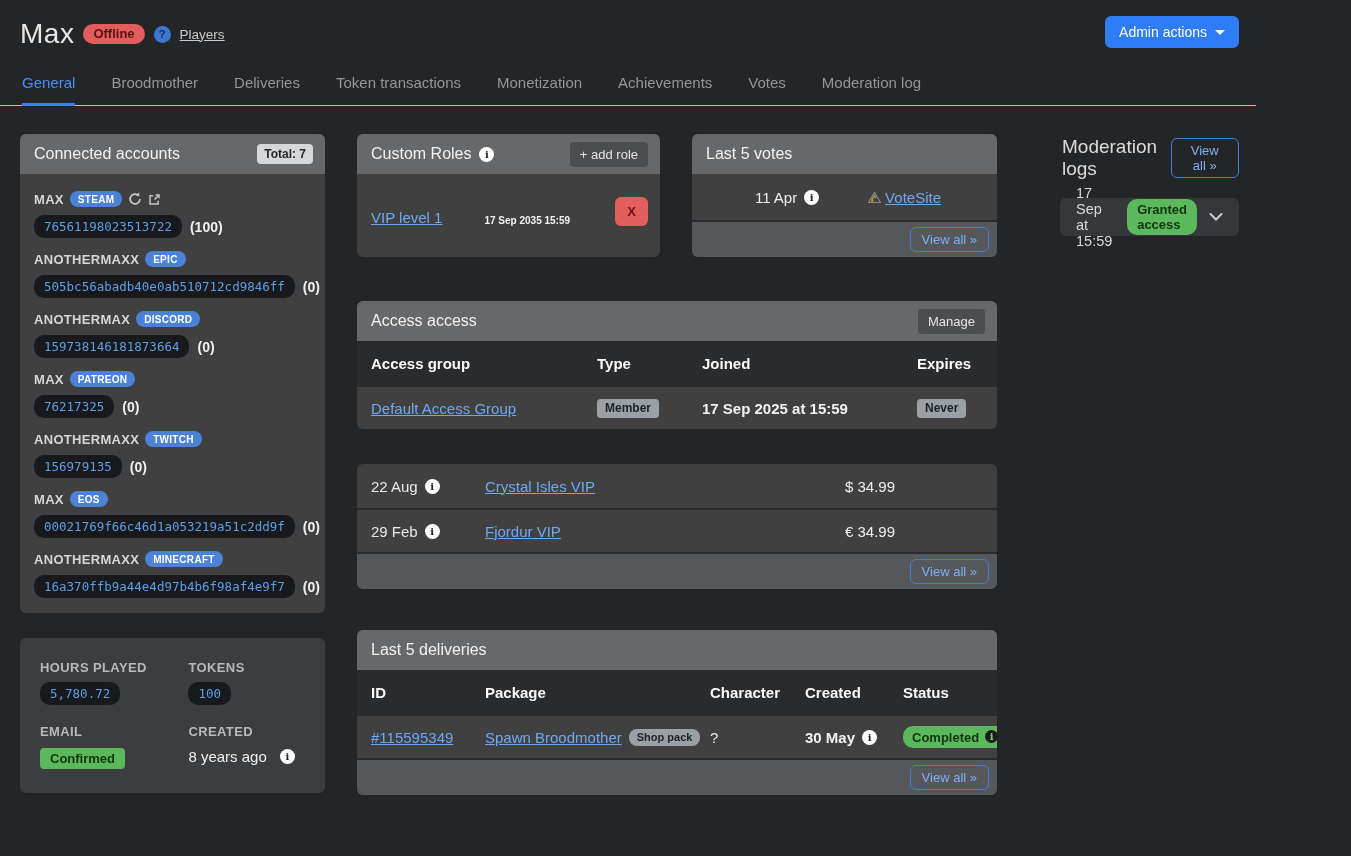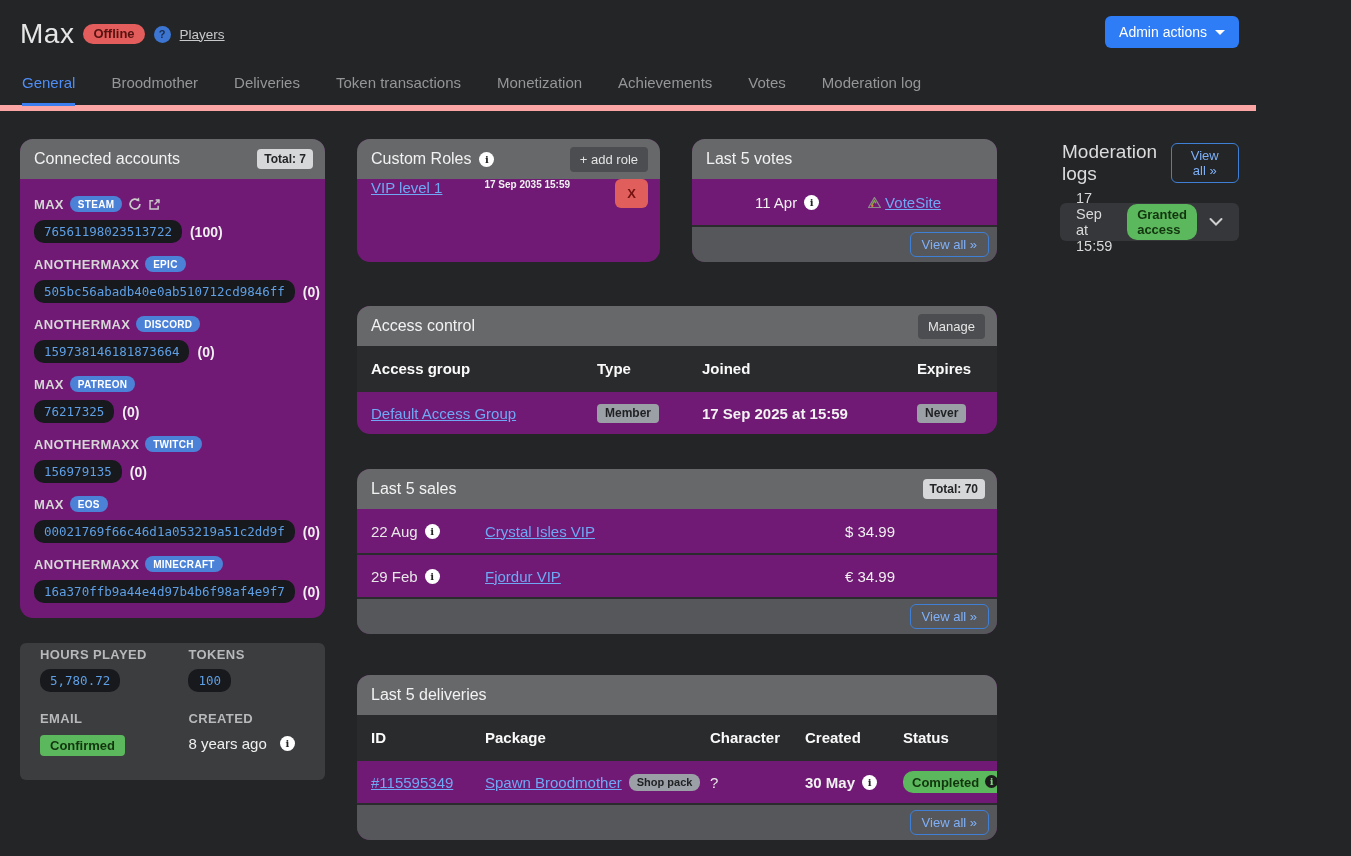--- a/index.html
+++ b/index.html
@@ -27,32 +27,32 @@
   .q-icon::before { content:"?"; color:#182c4e; font-size:11px; font-weight:bold; }
   .players-link { color:#c9c9c9; font-size:13.5px; text-decoration:underline; cursor:pointer; }
   .admin-btn {
     background:#2e7cf6; border:none; color:#fff; font-size:14px;
     font-family:inherit; padding:8px 14px; border-radius:6px; cursor:pointer;
     display:flex; align-items:center; gap:8px;
   }
   .caret-down { width:0; height:0; border-left:5px solid transparent; border-right:5px solid transparent; border-top:5px solid #fff; display:inline-block; }
 
   
-  .tabs { display:flex; gap:36px; padding:0 0 0 22px; margin-top:14px; border-bottom:6px solid #fca5a5; }
+  .tabs { display:flex; gap:36px; padding:0 0 0 22px; margin-top:14px; border-bottom:1px solid #fca5a5; }
   .tab { font-size:15px; color:#959697; padding:10px 0 12px; cursor:pointer; border-bottom:3px solid transparent; margin-bottom:-1px; }
   .tab.active { color:#4f8ef7; border-bottom-color:#3c7ef0; }
 
   
   .content { display:flex; padding:28px 17px 0 20px; align-items:flex-start; }
   .col-left  { width:305px; flex:none; }
   .col-mid   { width:640px; flex:none; margin-left:32px; }
   .col-right { flex:1; margin-left:63px; }
 
   
-  .panel { background:#701a75; border-radius:13px; overflow:hidden; }
+  .panel { background:#404040; border-radius:6px; overflow:hidden; }
   .panel-header {
     background:#67686a; height:40px; display:flex; align-items:center;
     justify-content:space-between; padding:0 12px 0 14px;
   }
   .panel-title { font-size:16px; color:#f2f2f2; display:flex; align-items:center; gap:8px; }
   .panel-footer {
     background:#56575a; padding:5px 8px; display:flex; justify-content:flex-end;
     border-top:2px solid #2a2b2d;
   }
   .btn-outline {
@@ -83,28 +83,28 @@
   .badge-platform { background:#4b82d8; color:#fff; font-weight:bold; font-size:10px; padding:2.5px 8px; border-radius:9px; letter-spacing:0.3px; }
   .acct-icon { color:#c9c9c9; display:inline-flex; cursor:pointer; }
   .acct-id-row { display:flex; align-items:center; gap:8px; }
   .pill-id {
     background:#17191c; color:#5e9fe5; font-family:"DejaVu Sans Mono","Liberation Mono",monospace;
     font-size:12.5px; padding:4px 10px; border-radius:10px; cursor:pointer;
   }
   .acct-count { color:#f0f0f0; font-size:14px; font-weight:bold; }
 
   
-  .stats-panel { background:#3c3d3f; border-radius:6px; margin-top:25px; padding:4px 20px 24px; }
+  .stats-panel { background:#3c3d3f; border-radius:6px; margin-top:25px; padding:22px 20px 24px; }
   .stats-grid { display:grid; grid-template-columns:56% 44%; row-gap:22px; }
   .stat-label { font-size:13px; font-weight:bold; color:#b8b9bb; letter-spacing:0.4px; margin-bottom:9px; }
   .badge-green { background:#5cb85c; color:#12350f; font-weight:bold; font-size:13px; padding:3px 10px; border-radius:4px; display:inline-block; }
   .created-val { font-size:15px; color:#f0f0f0; display:flex; align-items:center; gap:13px; }
 
   
-  .roles-row { display:flex; align-items:flex-start; padding:0 12px 0 14px; height:52px; }
+  .roles-row { display:flex; align-items:flex-end; padding:0 12px 0 14px; height:52px; }
   .role-name { font-size:15px; }
   .role-date { font-size:10px; font-weight:bold; color:#f2f2f2; margin-left:42px; flex:1; }
   .btn-red {
     background:#e05f5c; border:none; color:#74110f; font-weight:bold; font-size:13px;
     font-family:inherit; padding:7px 12px; border-radius:6px; cursor:pointer;
   }
 
   
   .vote-row { display:flex; align-items:center; padding:0 14px; height:46px; }
   .vote-date { font-size:15px; color:#f0f0f0; display:flex; align-items:center; gap:7px; flex:1;justify-content:center; }
@@ -335,42 +335,38 @@
             </span>
           </div>
           <div class="panel-footer">
             <button class="btn-outline">View all »</button>
           </div>
         </div>
       </div>
 
       <div class="panel mt44">
         <div class="panel-header">
-          <span class="panel-title">Access control</span>
+          <span class="panel-title">Access access</span>
           <button class="btn-gray">Manage</button>
         </div>
         <div class="thead grid-access">
           <span>Access group</span>
           <span>Type</span>
           <span>Joined</span>
           <span>Expires</span>
         </div>
         <div class="trow grid-access">
           <span><a class="link">Default Access Group</a></span>
           <span><span class="badge-gray">Member</span></span>
           <span class="bold-date">17 Sep 2025 at 15:59</span>
           <span><span class="badge-gray">Never</span></span>
         </div>
       </div>
 
       <div class="panel mt35">
-        <div class="panel-header">
-          <span class="panel-title">Last 5 sales</span>
-          <span class="badge-total">Total: 70</span>
-        </div>
         <div class="trow grid-sales" style="border-top:none;">
           <span class="cell-flex">
             <span>22 Aug</span>
             <span class="info-icon"></span>
           </span>
           <span><a class="link">Crystal Isles VIP</a></span>
           <span class="price">$ 34.99</span>
         </div>
         <div class="trow grid-sales">
           <span class="cell-flex">

